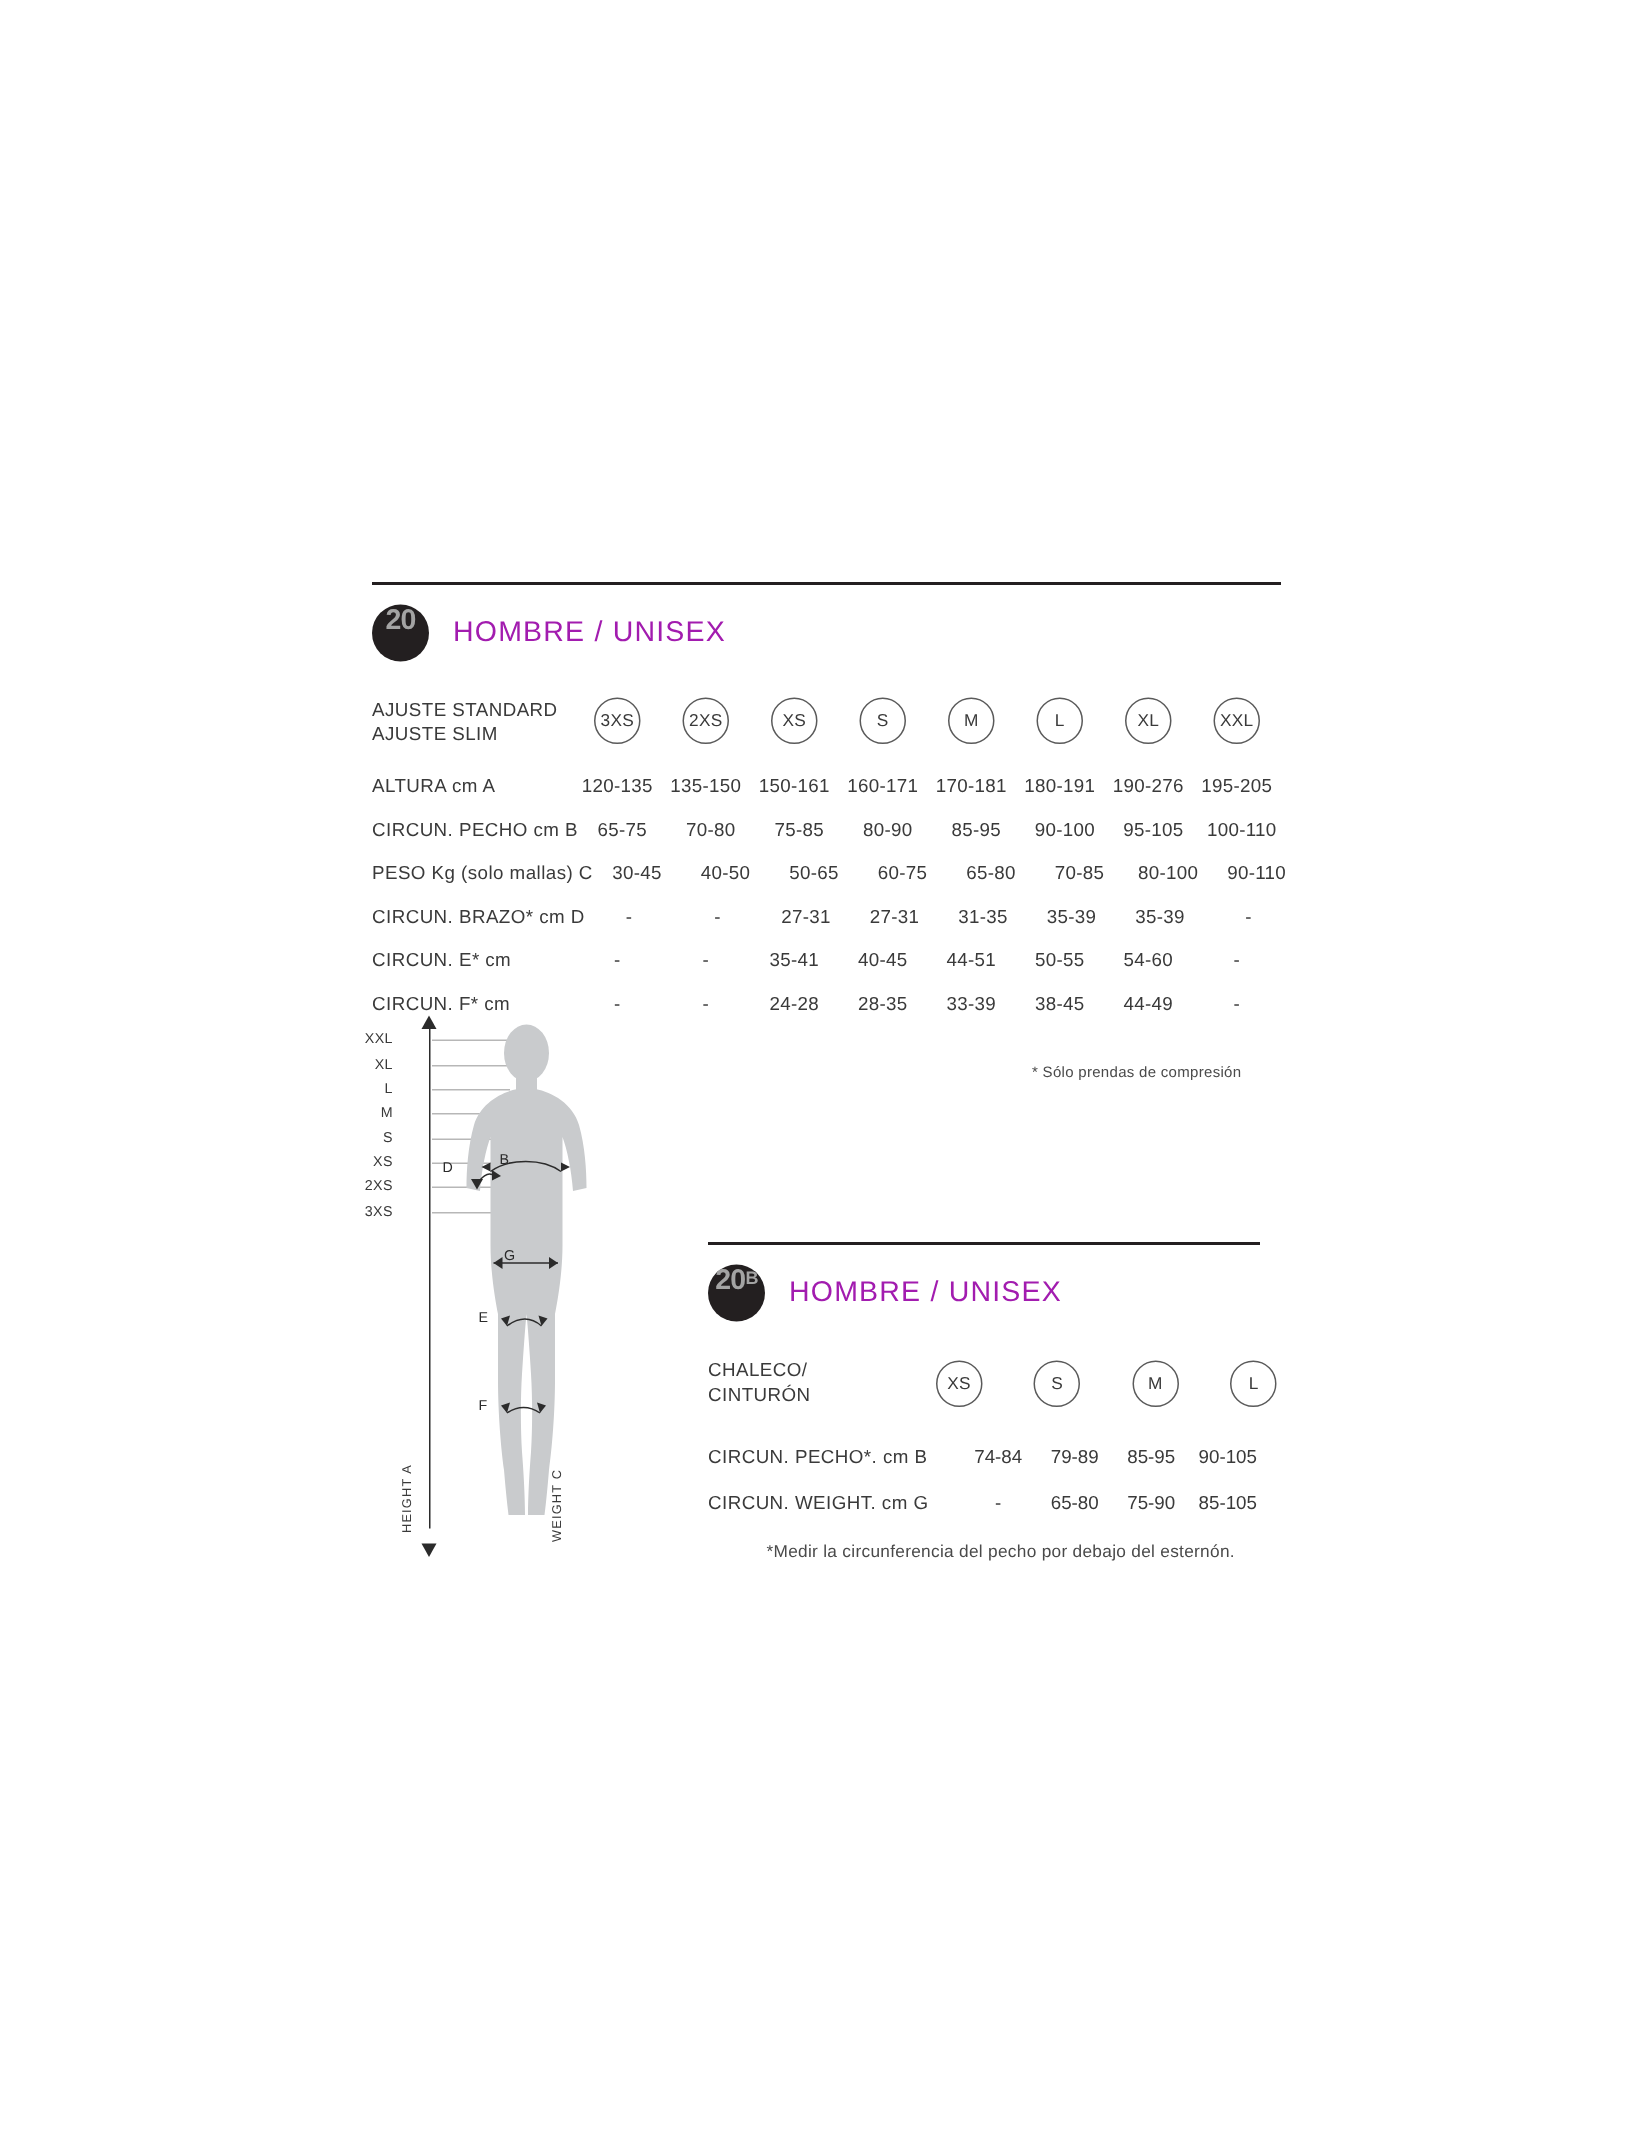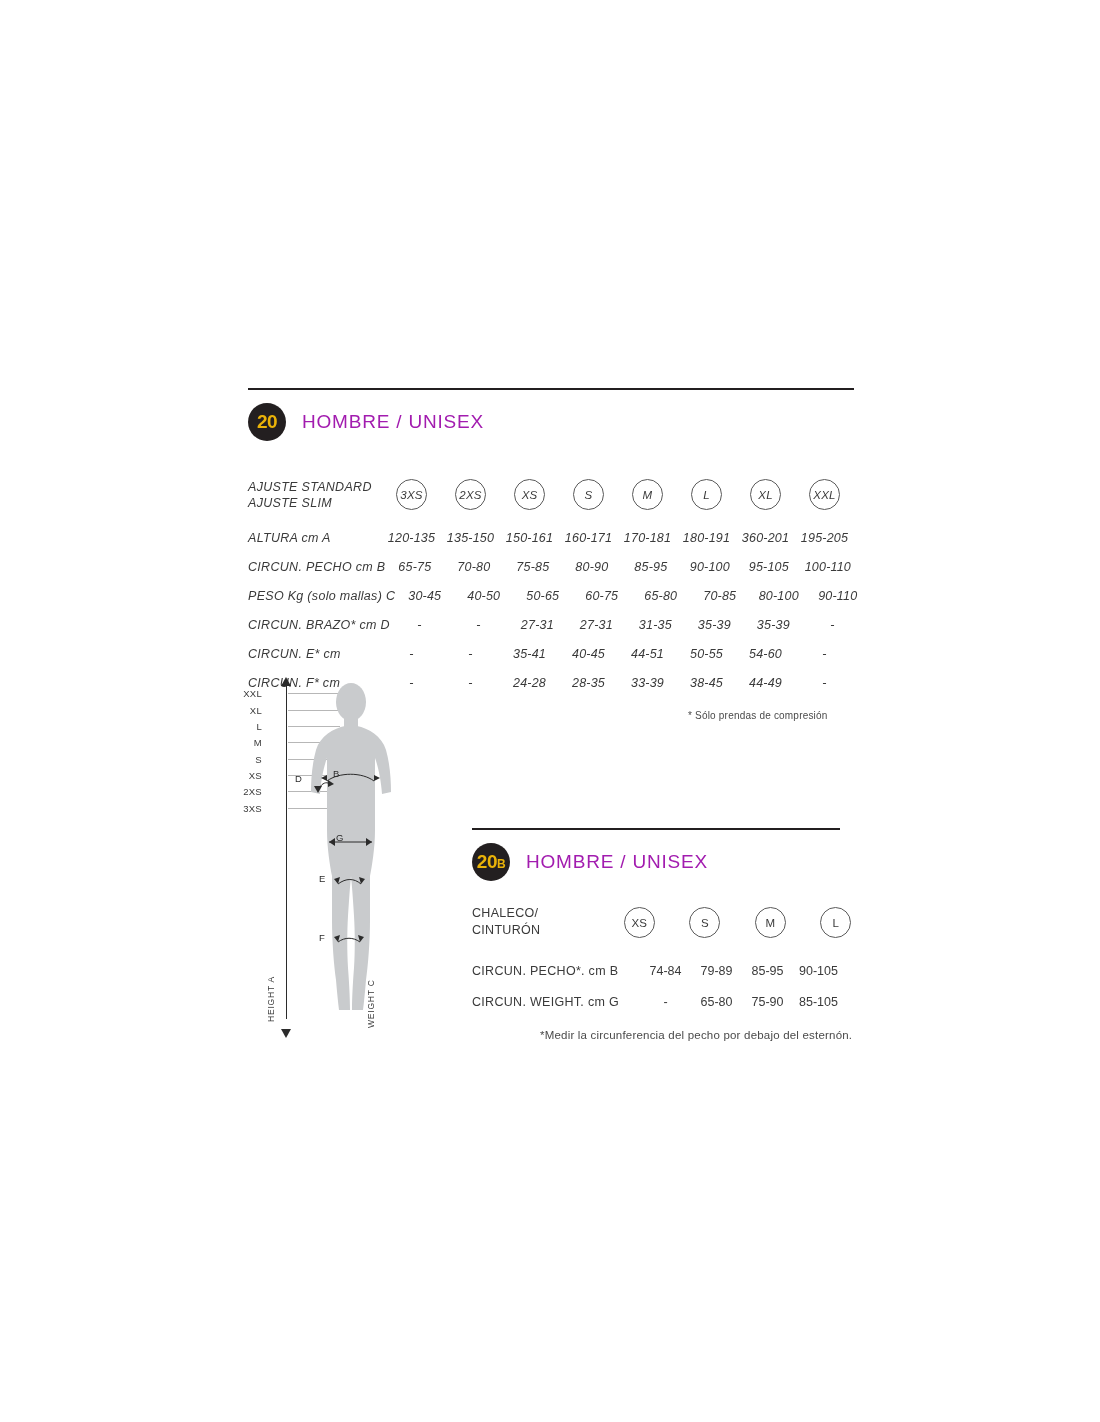--- a/index.html
+++ b/index.html
@@ -28,23 +28,22 @@
   }
   .sec-head {
     display: flex;
     align-items: center;
     margin-top: 13px;
   }
   .badge {
     width: 38px; height: 38px;
     border-radius: 50%;
     background: #231f20;
-    color: #eab308;
+    color: #a3a3a3;
     display: flex;
-    align-items: center;
     justify-content: center;
     font-size: 19px;
     font-weight: bold;
     letter-spacing: -0.5px;
     flex: 0 0 auto;
   }
   .badge .sub {
     font-size: 12px;
     font-weight: bold;
     position: relative;
@@ -54,24 +53,23 @@
   .sec-title {
     margin-left: 16px;
     font-size: 19px;
     letter-spacing: 0.8px;
     color: #a21caf;
     font-weight: 400;
   }
 
   
   .tbl {
-    margin-top: 36px;
+    margin-top: 22px;
     width: 606px;
     position: relative;
-    font-style: italic;
   }
   .row {
     display: flex;
     align-items: center;
     height: 29px;
   }
   .row.head { height: 46px; align-items: flex-start; }
   .rlabel {
     width: 150px;
     font-size: 12.5px;
@@ -205,21 +203,21 @@
   .cell2 {
     width: 51px;
     text-align: center;
     font-size: 12.5px;
     color: #3a3a3a;
     white-space: nowrap;
   }
   .cell2.hdr { padding-top: 2px; }
   .footnote {
     margin-top: 12px;
-    margin-left: 68px;
+    margin-left: 39px;
     font-size: 11.5px;
     color: #4a4a4a;
     letter-spacing: 0.2px;
   }
 </style>
 </head>
 <body>
 
 <div class="sheet">
 
@@ -253,21 +251,21 @@
 
     <div class="row">
       <div class="rlabel">ALTURA cm A</div>
       <div class="cells">
         <div class="cell">120-135</div>
         <div class="cell">135-150</div>
         <div class="cell">150-161</div>
         <div class="cell">160-171</div>
         <div class="cell">170-181</div>
         <div class="cell">180-191</div>
-        <div class="cell">360-201</div>
+        <div class="cell">190-276</div>
         <div class="cell">195-205</div>
       </div>
     </div>
 
     <div class="row">
       <div class="rlabel">CIRCUN. PECHO cm B</div>
       <div class="cells">
         <div class="cell">65-75</div>
         <div class="cell">70-80</div>
         <div class="cell">75-85</div>

